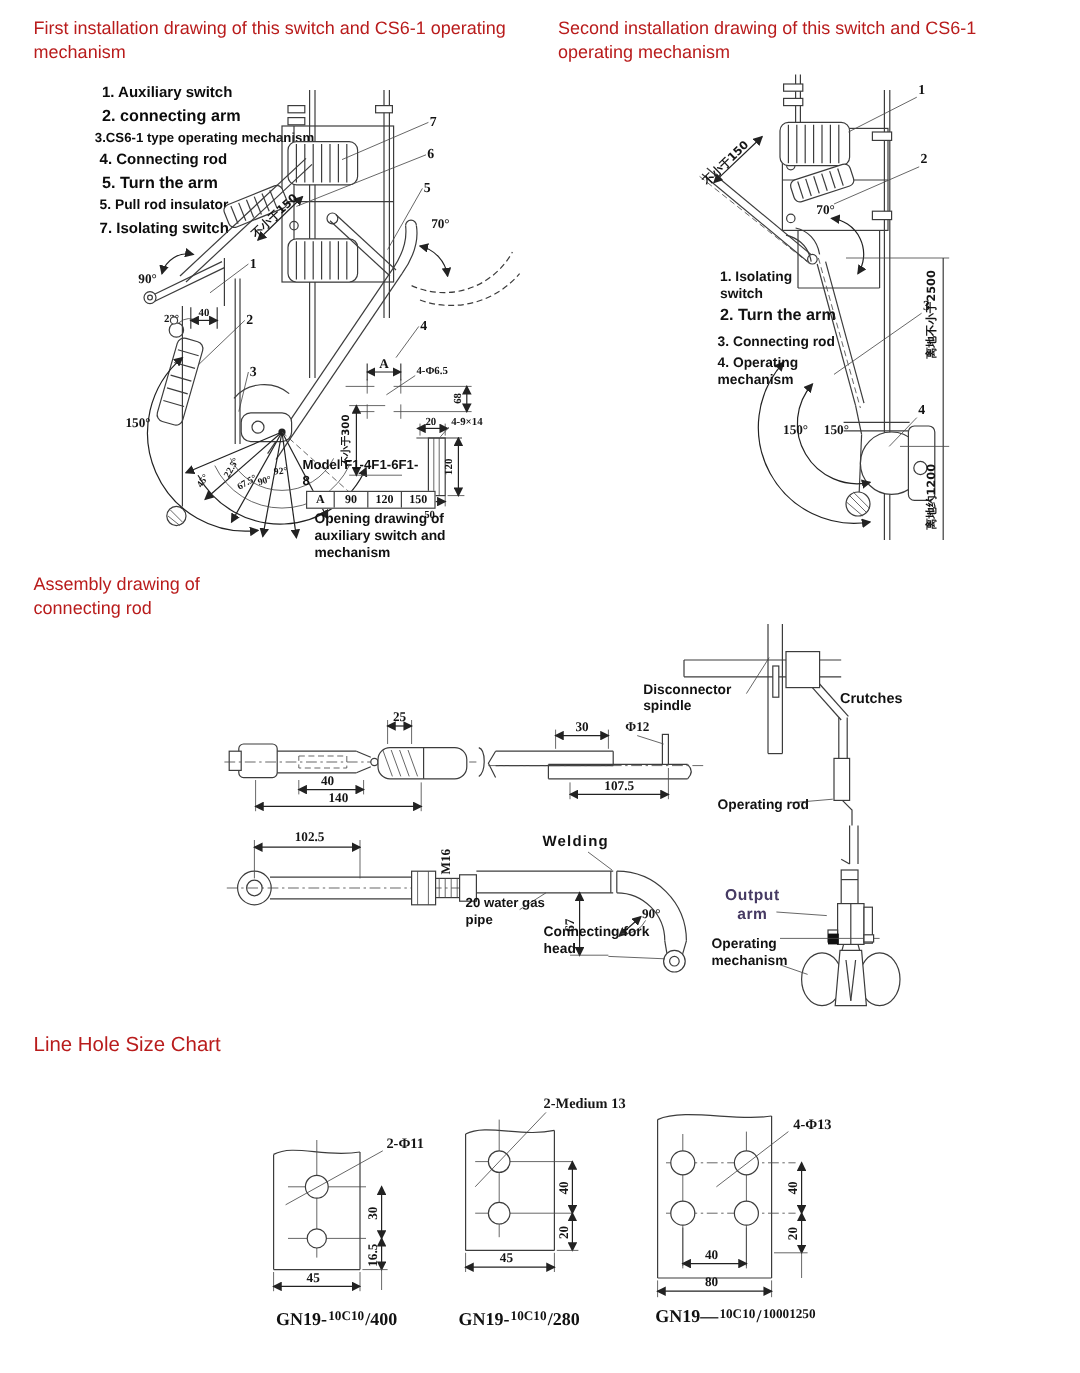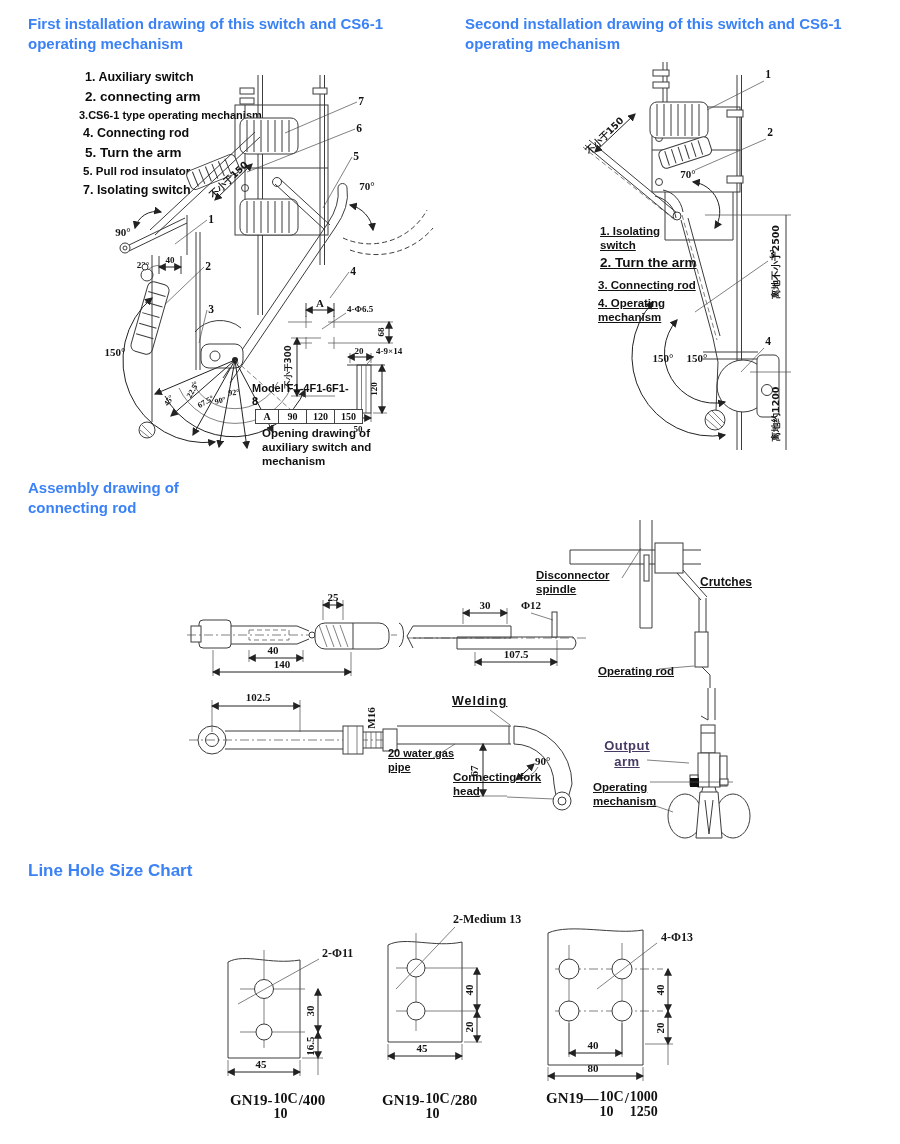--- a/index.html
+++ b/index.html
@@ -1,30 +1,30 @@
 <!DOCTYPE html>
 <html><head>
 <meta charset="utf-8">
 <style>
   html,body{margin:0;padding:0;}
   body{width:900px;height:1144px;position:relative;background:#ffffff;overflow:hidden;
        font-family:"Liberation Sans",sans-serif;}
-  .title{position:absolute;color:#3b82f6;font-weight:bold;font-size:15px;line-height:1.3;}
+  .title{position:absolute;color:#b91c1c;font-weight:normal;font-size:15px;line-height:1.3;}
   .title4{font-size:17px;}
   .leg{position:absolute;color:#0c0c0c;font-weight:bold;font-size:12.5px;white-space:nowrap;}
   .leg3{font-size:11px;}
-  .wlbl{position:absolute;color:#121212;font-weight:bold;font-size:11.5px;line-height:1.25;text-decoration:underline;}
+  .wlbl{position:absolute;color:#121212;font-weight:bold;font-size:11.5px;line-height:1.25;}
   .out-arm{color:#463a63;font-size:13px;letter-spacing:.5px;text-align:center;}
   .modeltxt{position:absolute;font-weight:bold;font-size:11px;color:#111;line-height:1.2;}
   .dtable{position:absolute;display:flex;border:1px solid #444;background:#fff;}
   .dtable .cell{border-right:1px solid #444;font:bold 10px "Liberation Serif",serif;
       width:27px;text-align:center;line-height:13px;height:13px;color:#111;}
   .dtable .cell:last-child{border-right:none;}
   .cap{position:absolute;display:flex;align-items:flex-start;font:bold 15px "Liberation Serif",serif;color:#111;}
-  .frac{display:inline-flex;flex-direction:column;font-size:14px;line-height:1.05;margin:0 1px;text-align:left;}
+  .frac{display:inline-flex;font-size:11px;line-height:1.05;margin:0 1px;text-align:left;}
   svg{position:absolute;overflow:visible;}
   .ln{stroke:#3c3c3c;stroke-width:1;fill:none;}
   .lt{stroke:#4a4a4a;stroke-width:.7;fill:none;}
   .fw{fill:#ffffff;}
   .dsh{stroke-dasharray:5 3;}
   .cl{stroke-dasharray:9 3 2 3;}
   .dim{stroke:#222;stroke-width:1;fill:none;marker-start:url(#arr);marker-end:url(#arr);}
   .dime{stroke:#222;stroke-width:1;fill:none;marker-end:url(#arr);}
   text.d{font:bold 11px "Liberation Serif",serif;fill:#151515;text-anchor:middle;}
   text.ds{text-anchor:start;}

